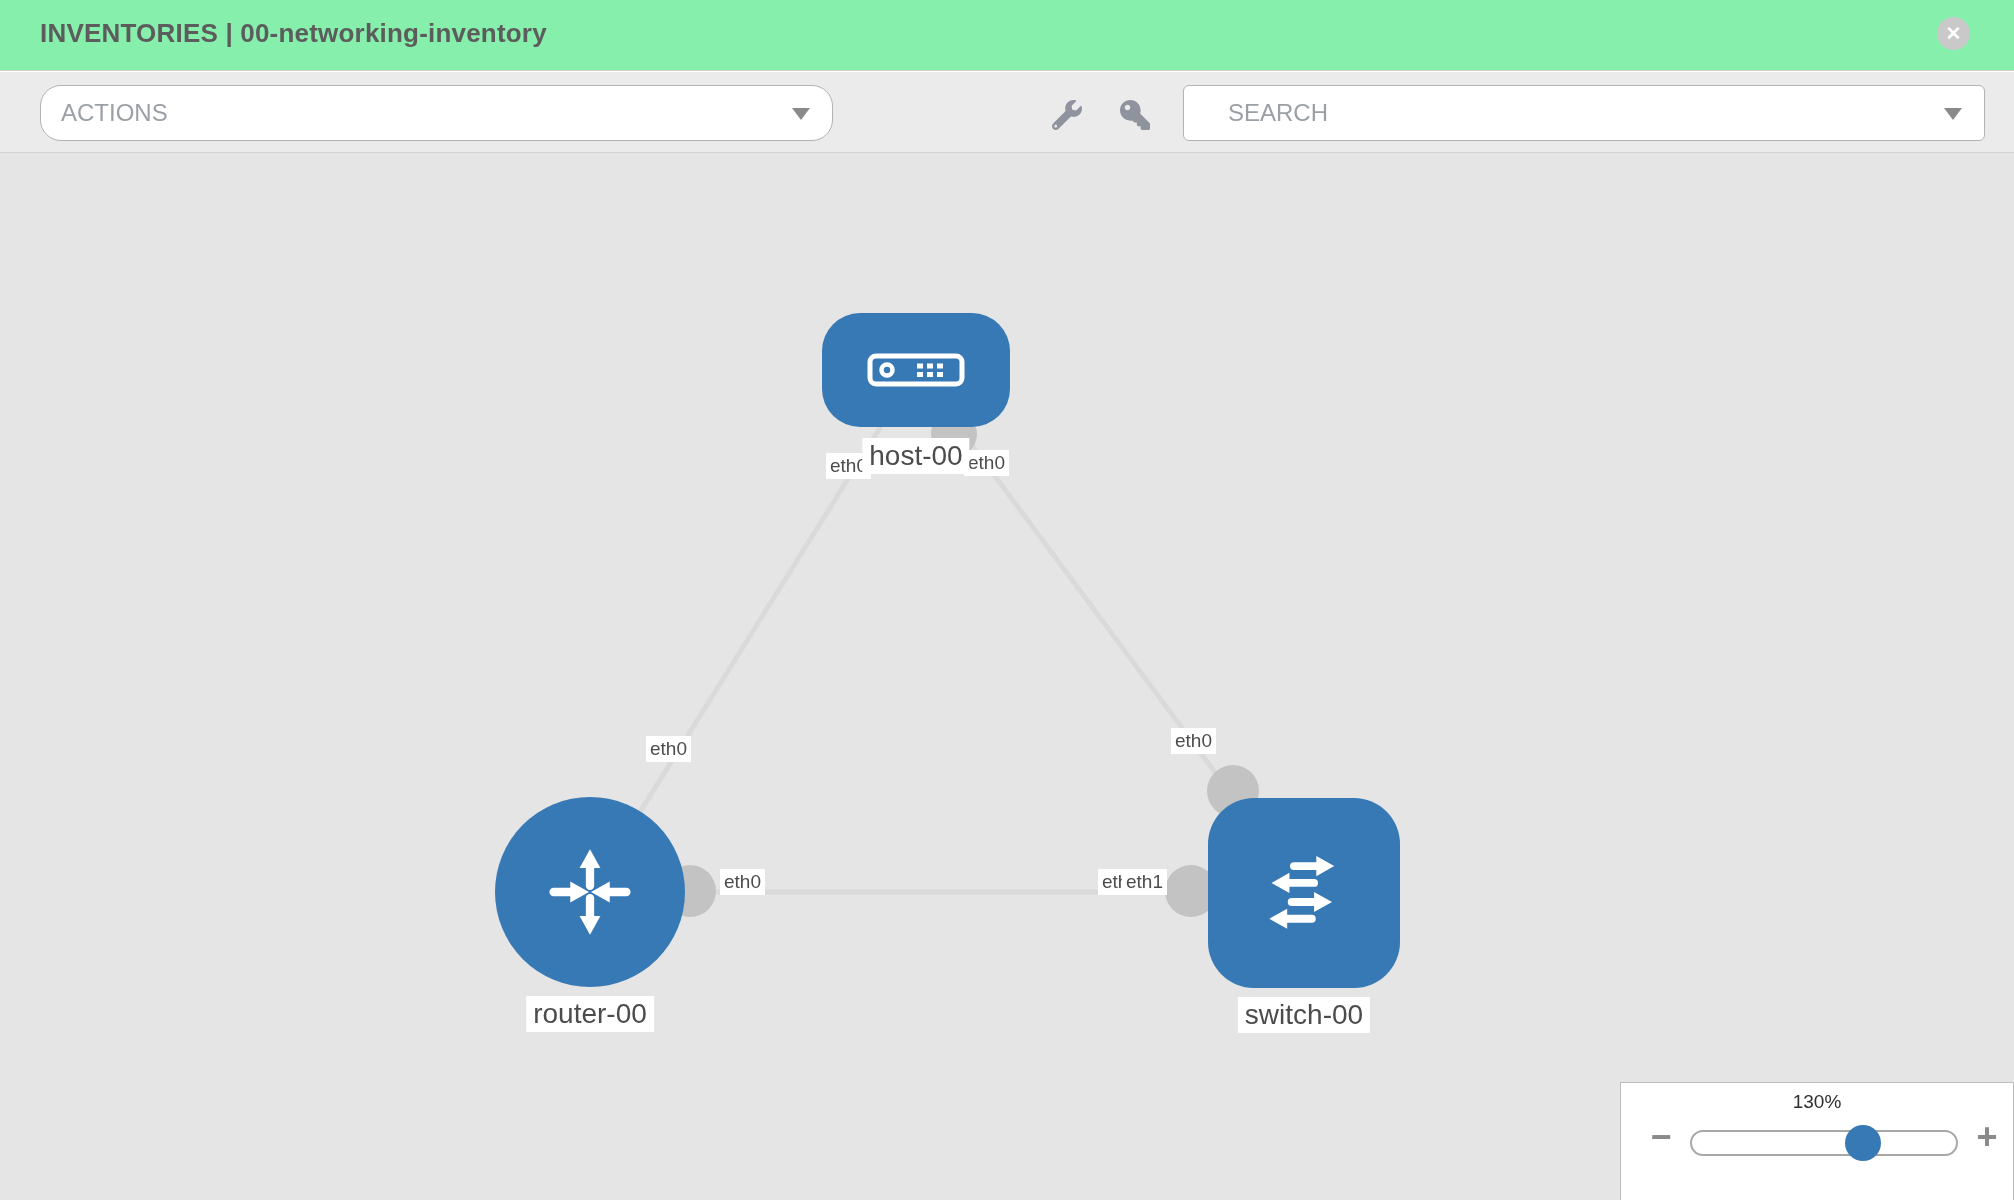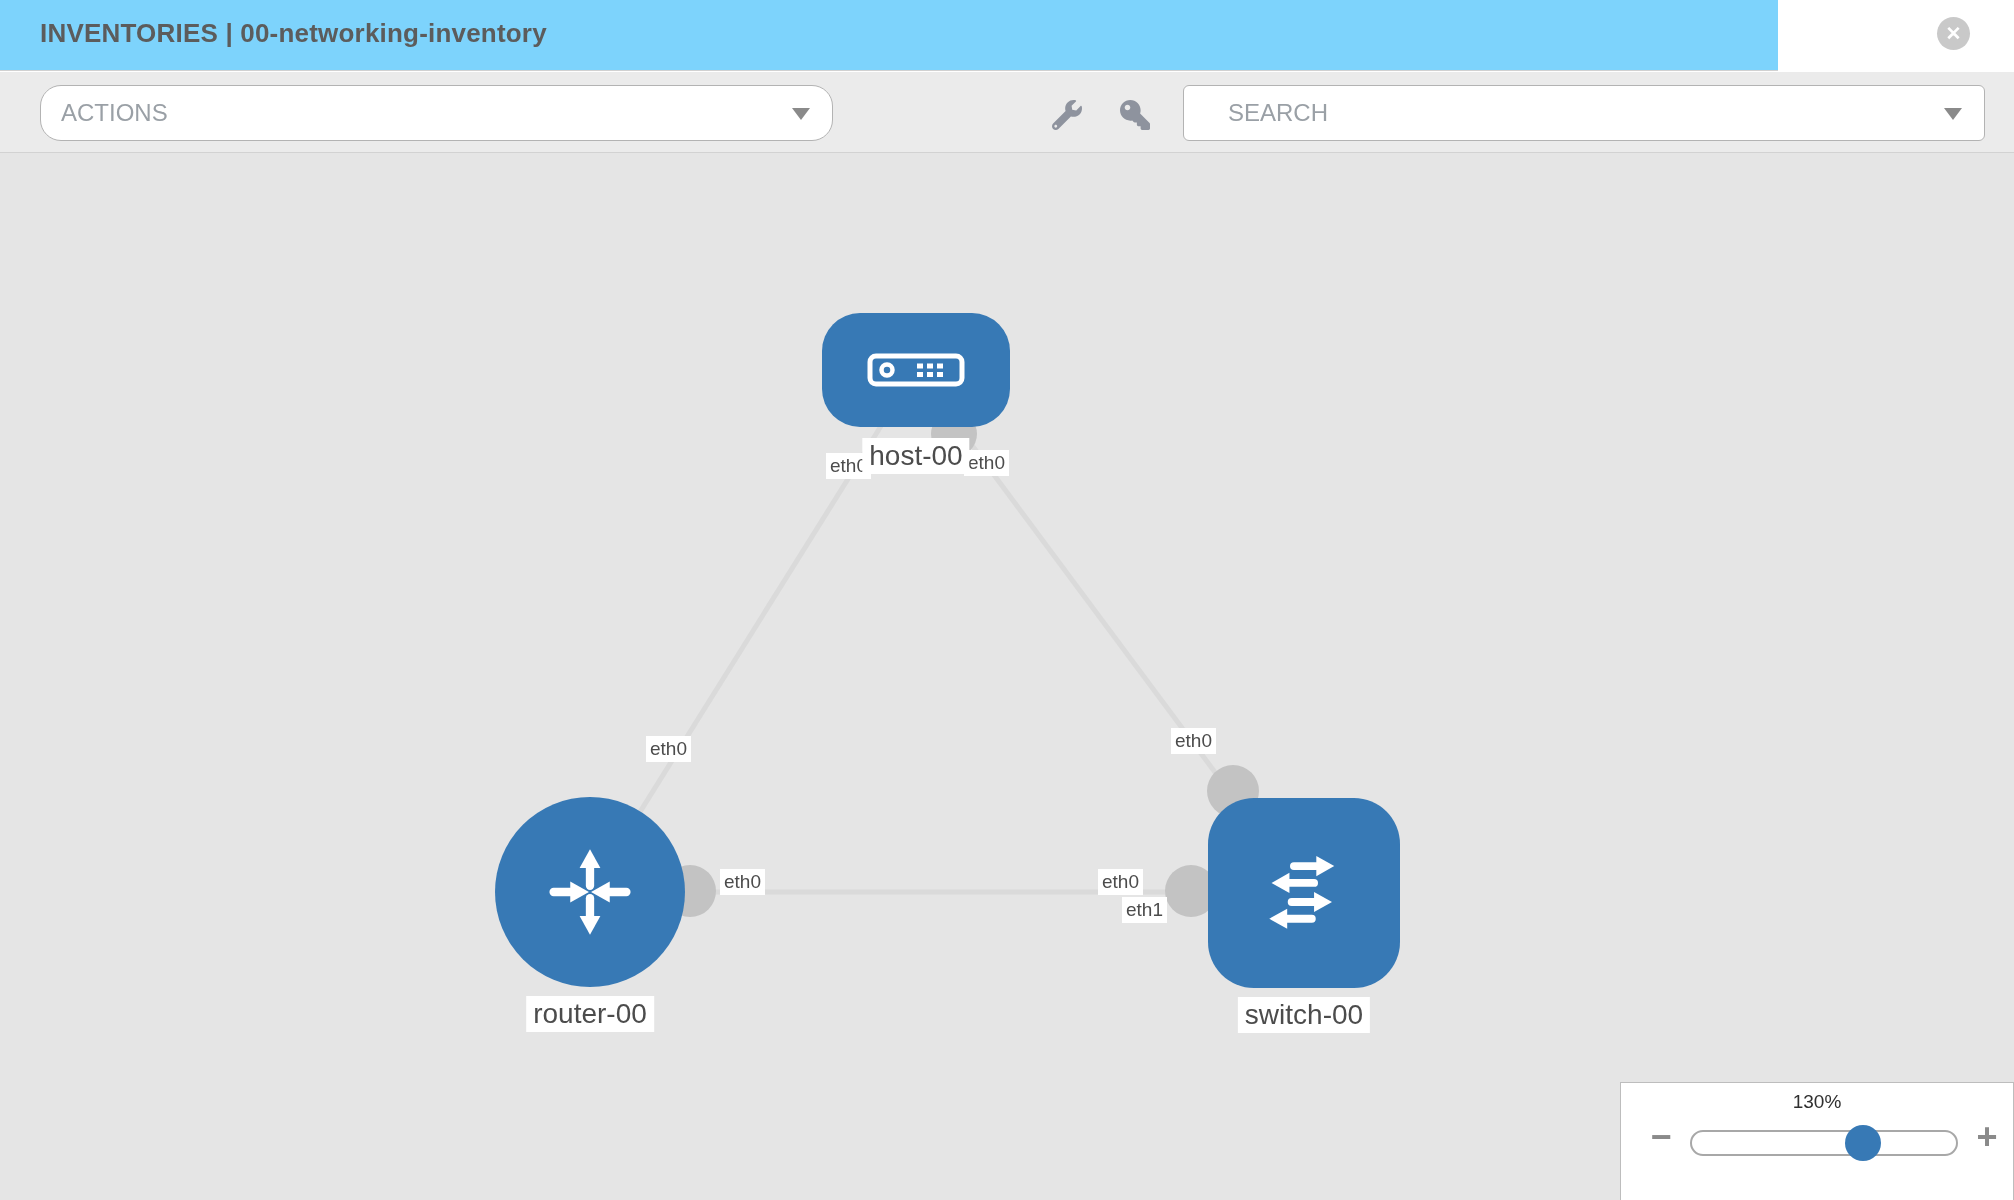--- a/index.html
+++ b/index.html
@@ -1,22 +1,22 @@
 <!DOCTYPE html>
 <html><head>
 <meta charset="utf-8">
 <style>
   * { margin:0; padding:0; box-sizing:border-box; }
   html,body { width:2014px; height:1200px; overflow:hidden;
     font-family:"Liberation Sans", sans-serif; background:#fff; }
   #app { position:relative; width:2014px; height:1200px; }
 
   
-  .header { position:absolute; left:0; top:0; width:1778px; height:71px;
-    background:#7dd3fc; border-bottom:1px solid #d1d1d1; }
+  .header { position:absolute; left:0; top:0; width:2014px; height:71px;
+    background:#86efac; border-bottom:1px solid #d1d1d1; }
   .header-title { position:absolute; left:40px; top:18px; font-size:26px;
     font-weight:bold; color:#5c5c5c; letter-spacing:0.2px; }
   .close-btn { position:absolute; left:1937px; top:17px; width:33px; height:33px;
     border-radius:50%; background:#c9c9c9; display:flex; align-items:center;
     justify-content:center; cursor:pointer; }
   .close-x { color:#ffffff; font-size:19px; font-weight:bold; line-height:1; }
 
   
   .toolbar { position:absolute; left:0; top:72px; width:2014px; height:81px;
     background:#ebebeb; border-bottom:1px solid #d2d2d2; }
@@ -162,21 +162,21 @@
         </g>
       </svg>
     </div>
 
     <span class="iface-label" style="left:826px; top:300px;">eth0</span>
     <span class="iface-label" style="left:964px; top:297px;">eth0</span>
     <span class="iface-label" style="left:646px; top:583px;">eth0</span>
     <span class="iface-label" style="left:720px; top:716px;">eth0</span>
     <span class="iface-label" style="left:1171px; top:575px;">eth0</span>
     <span class="iface-label" style="left:1098px; top:716px;">eth0</span>
-    <span class="iface-label iface-top" style="left:1122px; top:716px;margin-top:28px;">eth1</span>
+    <span class="iface-label iface-top" style="left:1122px; top:716px;">eth1</span>
 
     <span class="node-label" style="left:916px; top:285px;">host-00</span>
     <span class="node-label" style="left:590px; top:843px;">router-00</span>
     <span class="node-label" style="left:1304px; top:844px;">switch-00</span>
   </div>
 
   <div class="zoom-panel">
     <div class="zoom-value">130%</div>
     <div class="zoom-minus">−</div>
     <div class="zoom-track"></div>

